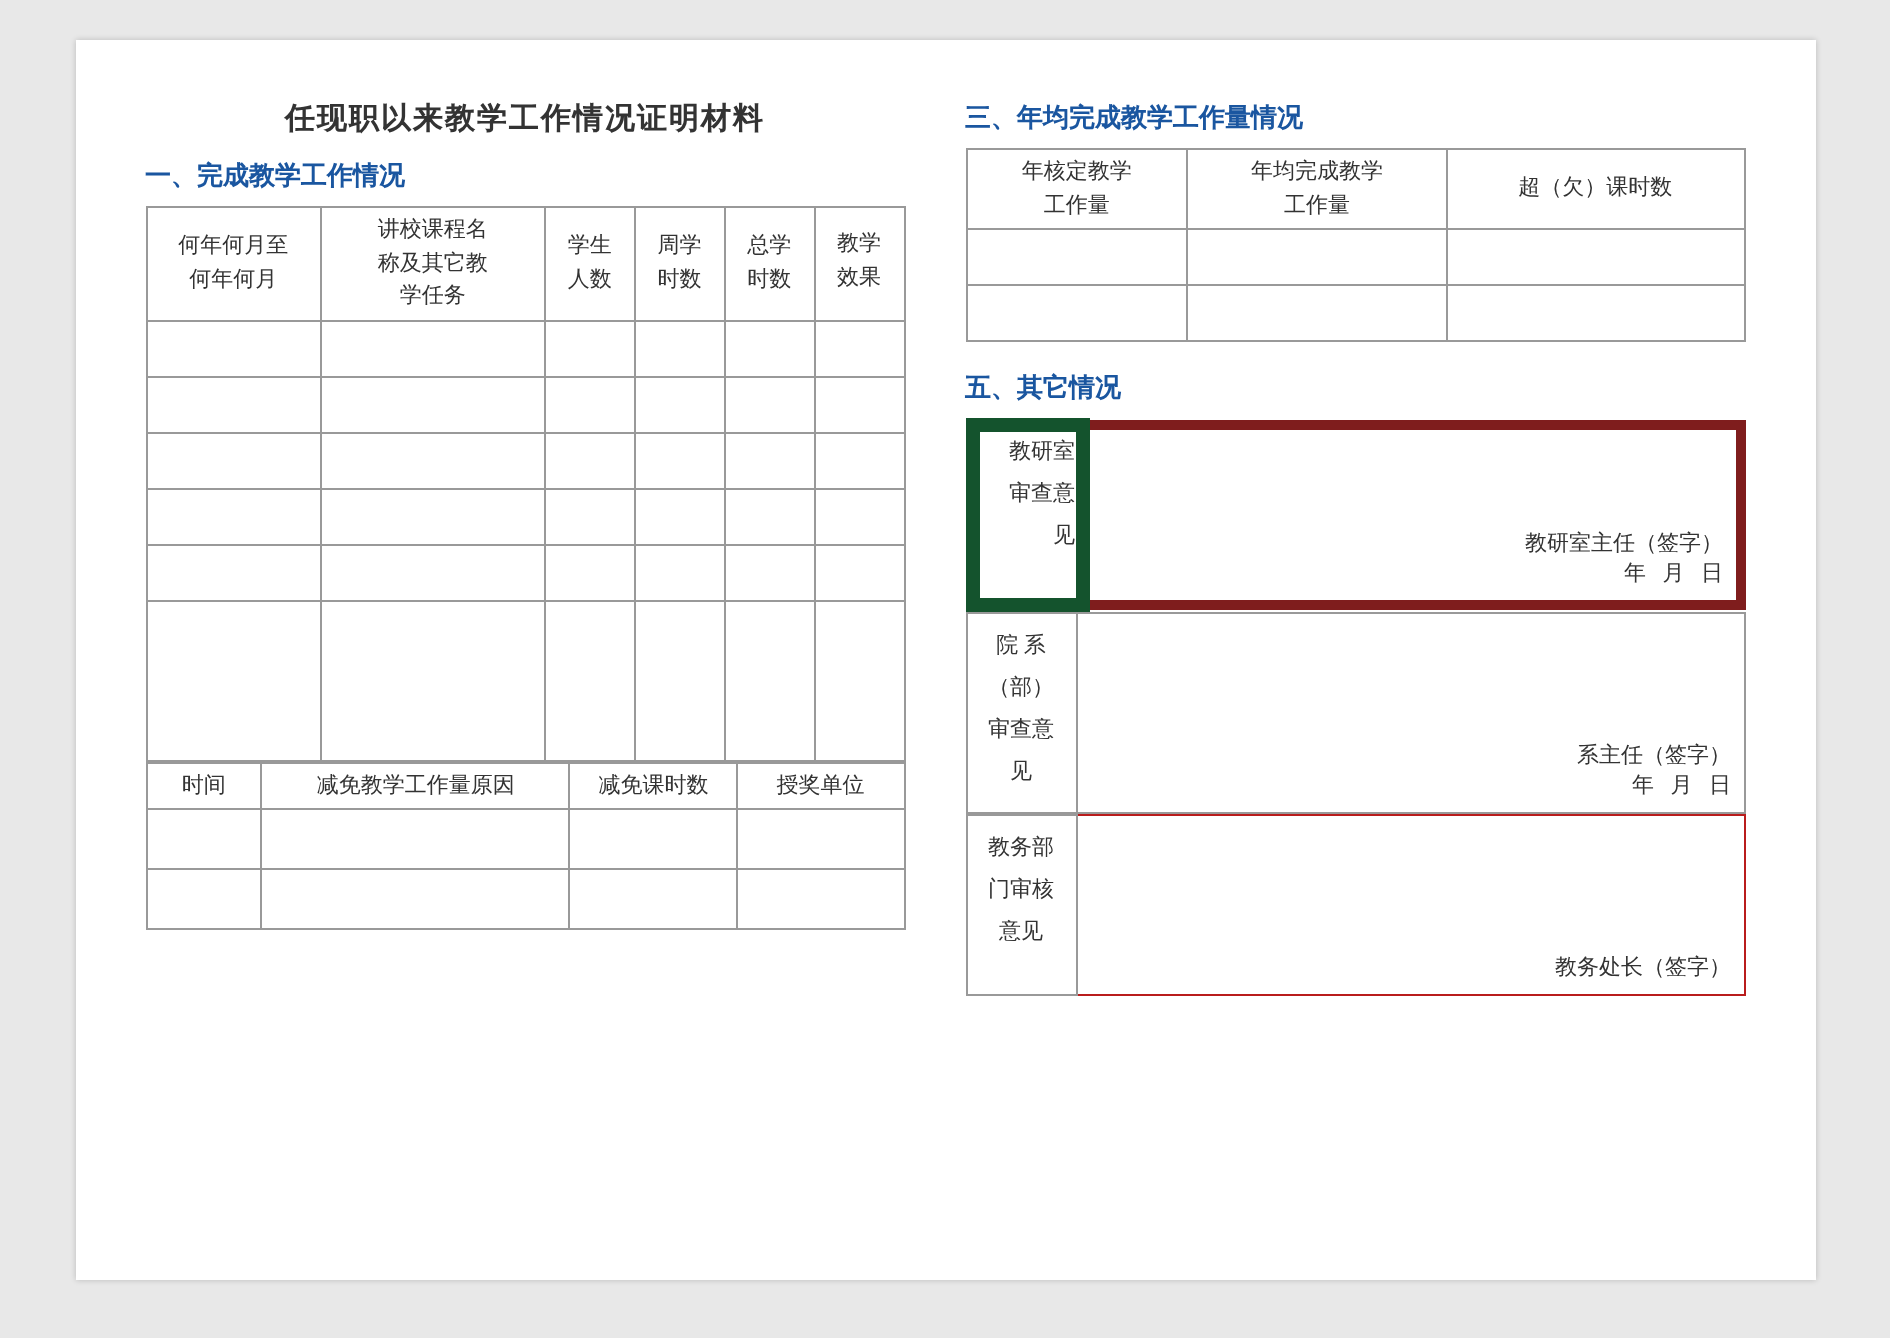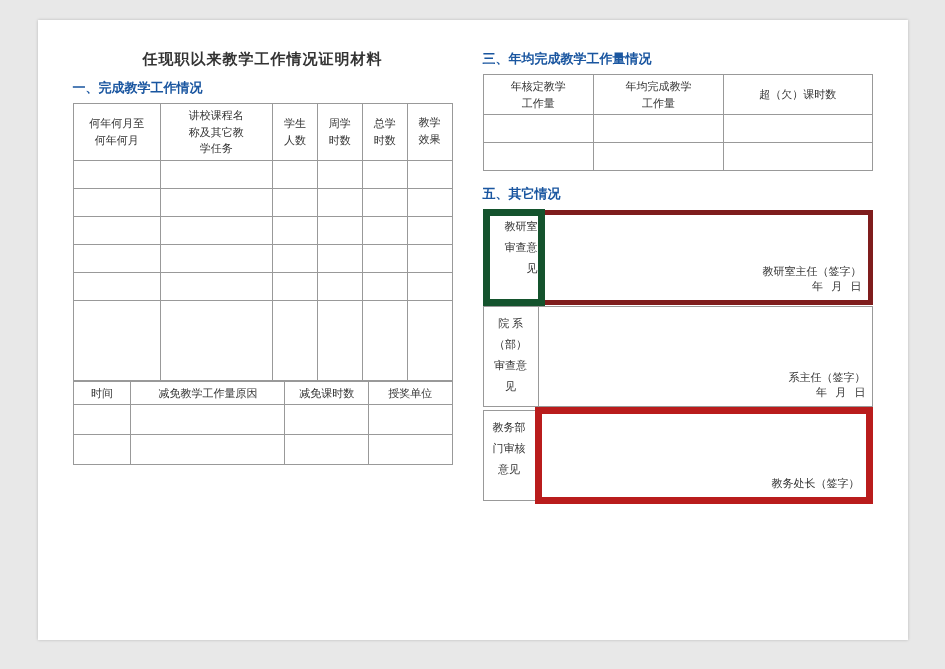--- a/index.html
+++ b/index.html
@@ -260,21 +260,21 @@
               <div style="text-align:right; font-size:11px; color:#333;">年&nbsp;&nbsp;&nbsp;月&nbsp;&nbsp;&nbsp;日</div>
             </td>
           </tr>
         </tbody>
       </table>
 
       <table style="margin-bottom:0; border-top:none;">
         <tbody>
           <tr>
             <td class="review-label" style="width:55px; border:1px solid #999; vertical-align:top; padding:6px; font-size:11px; line-height:1.9;">教务部<br>门审核<br>意见</td>
-            <td style="border:7px solid #b91c1c; vertical-align:bottom; padding:6px; font-size:11px; height:90px;">
+            <td style="border:1px solid #b91c1c; vertical-align:bottom; padding:6px; font-size:11px; height:90px;">
               <div style="text-align:right; font-size:11px; color:#333; padding-top:50px;">教务处长（签字）</div>
             </td>
           </tr>
         </tbody>
       </table>
     </div>
 
   </div>
 </div>
 

